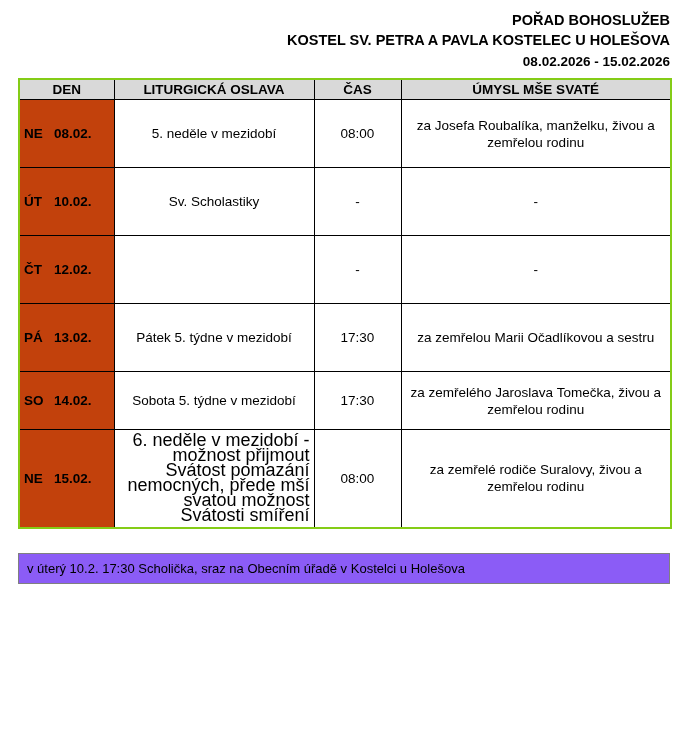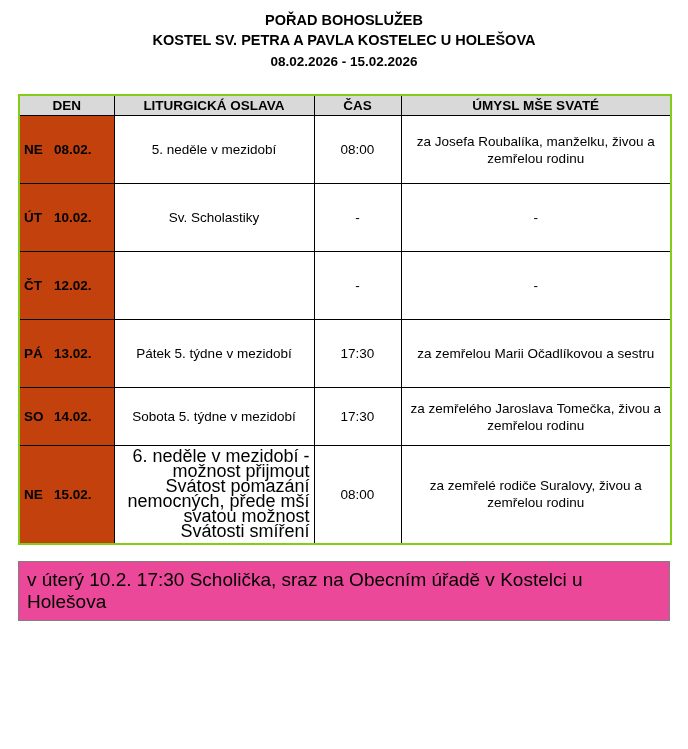--- a/index.html
+++ b/index.html
@@ -9,22 +9,22 @@
     color: #000000;
     font-family: "Liberation Sans", sans-serif;
   }
   .page {
     width: 688px;
     height: 749px;
     box-sizing: border-box;
     padding: 10px 18px 0 18px;
   }
   .title-block {
-    text-align: center;
-    margin-bottom: 22px;
+    text-align: right;
+    margin-bottom: 6px;
   }
   .title-line {
     font-weight: bold;
     font-size: 14.5px;
     line-height: 20px;
   }
   .date-line {
     font-size: 13.5px;
     line-height: 20px;
     margin-top: 2px;
@@ -69,27 +69,27 @@
   td.oslava, td.cas, td.umysl {
     text-align: center;
   }
   td.oslava { line-height: 16px; }
   td.umysl  { line-height: 17px; padding-left: 8px; padding-right: 8px; }
   tr.r-std  { height: 68px; }
   tr.r-med  { height: 58px; }
   tr.r-tall { height: 98px; }
   tr.r-tall td.oslava { font-size: 18px; line-height: 15px; text-align: right; }
   .footer-note {
-    margin-top: 16px;
+    margin-top: 24px;
     width: 652px;
     box-sizing: border-box;
-    background: #ec4899;
+    background: #8b5cf6;
     border: 1px solid #808080;
     padding: 7px 8px;
-    font-size: 19px;
+    font-size: 13px;
   }
 </style>
 </head>
 <body>
 
 <div class="page">
 
   <div class="title-block">
     <div class="title-line">POŘAD BOHOSLUŽEB</div>
     <div class="title-line">KOSTEL SV. PETRA A PAVLA KOSTELEC U HOLEŠOVA</div>

